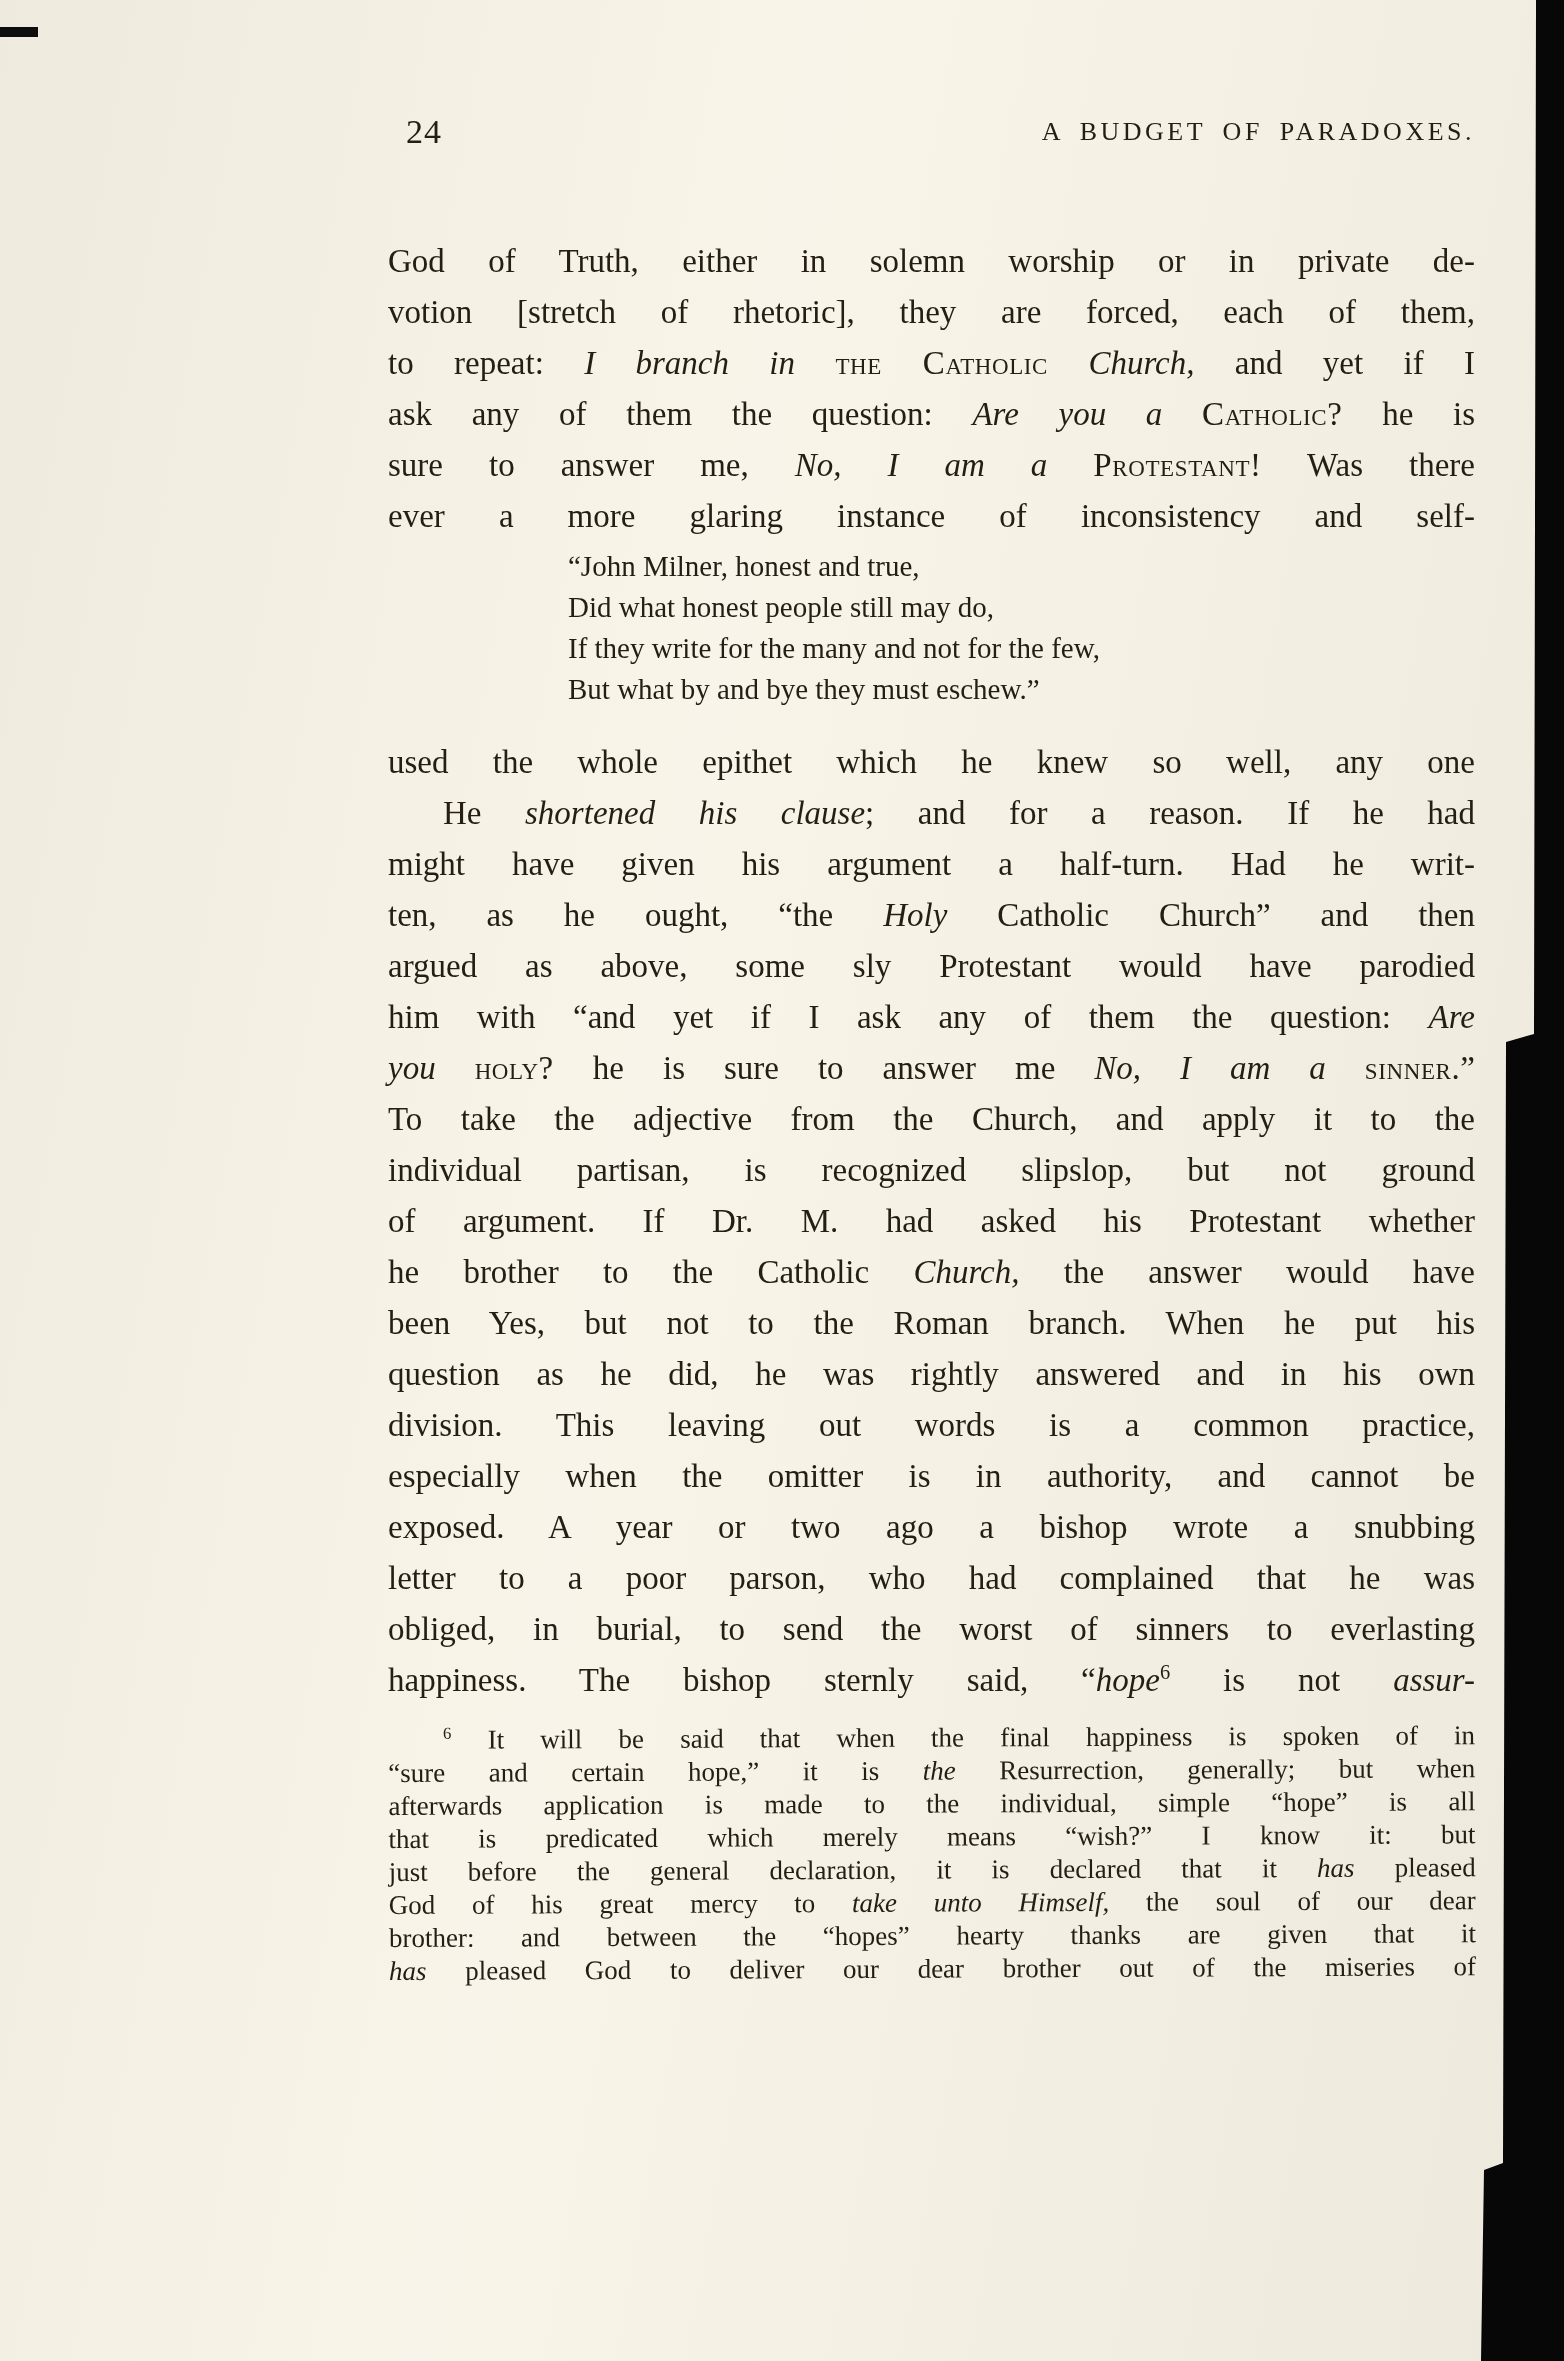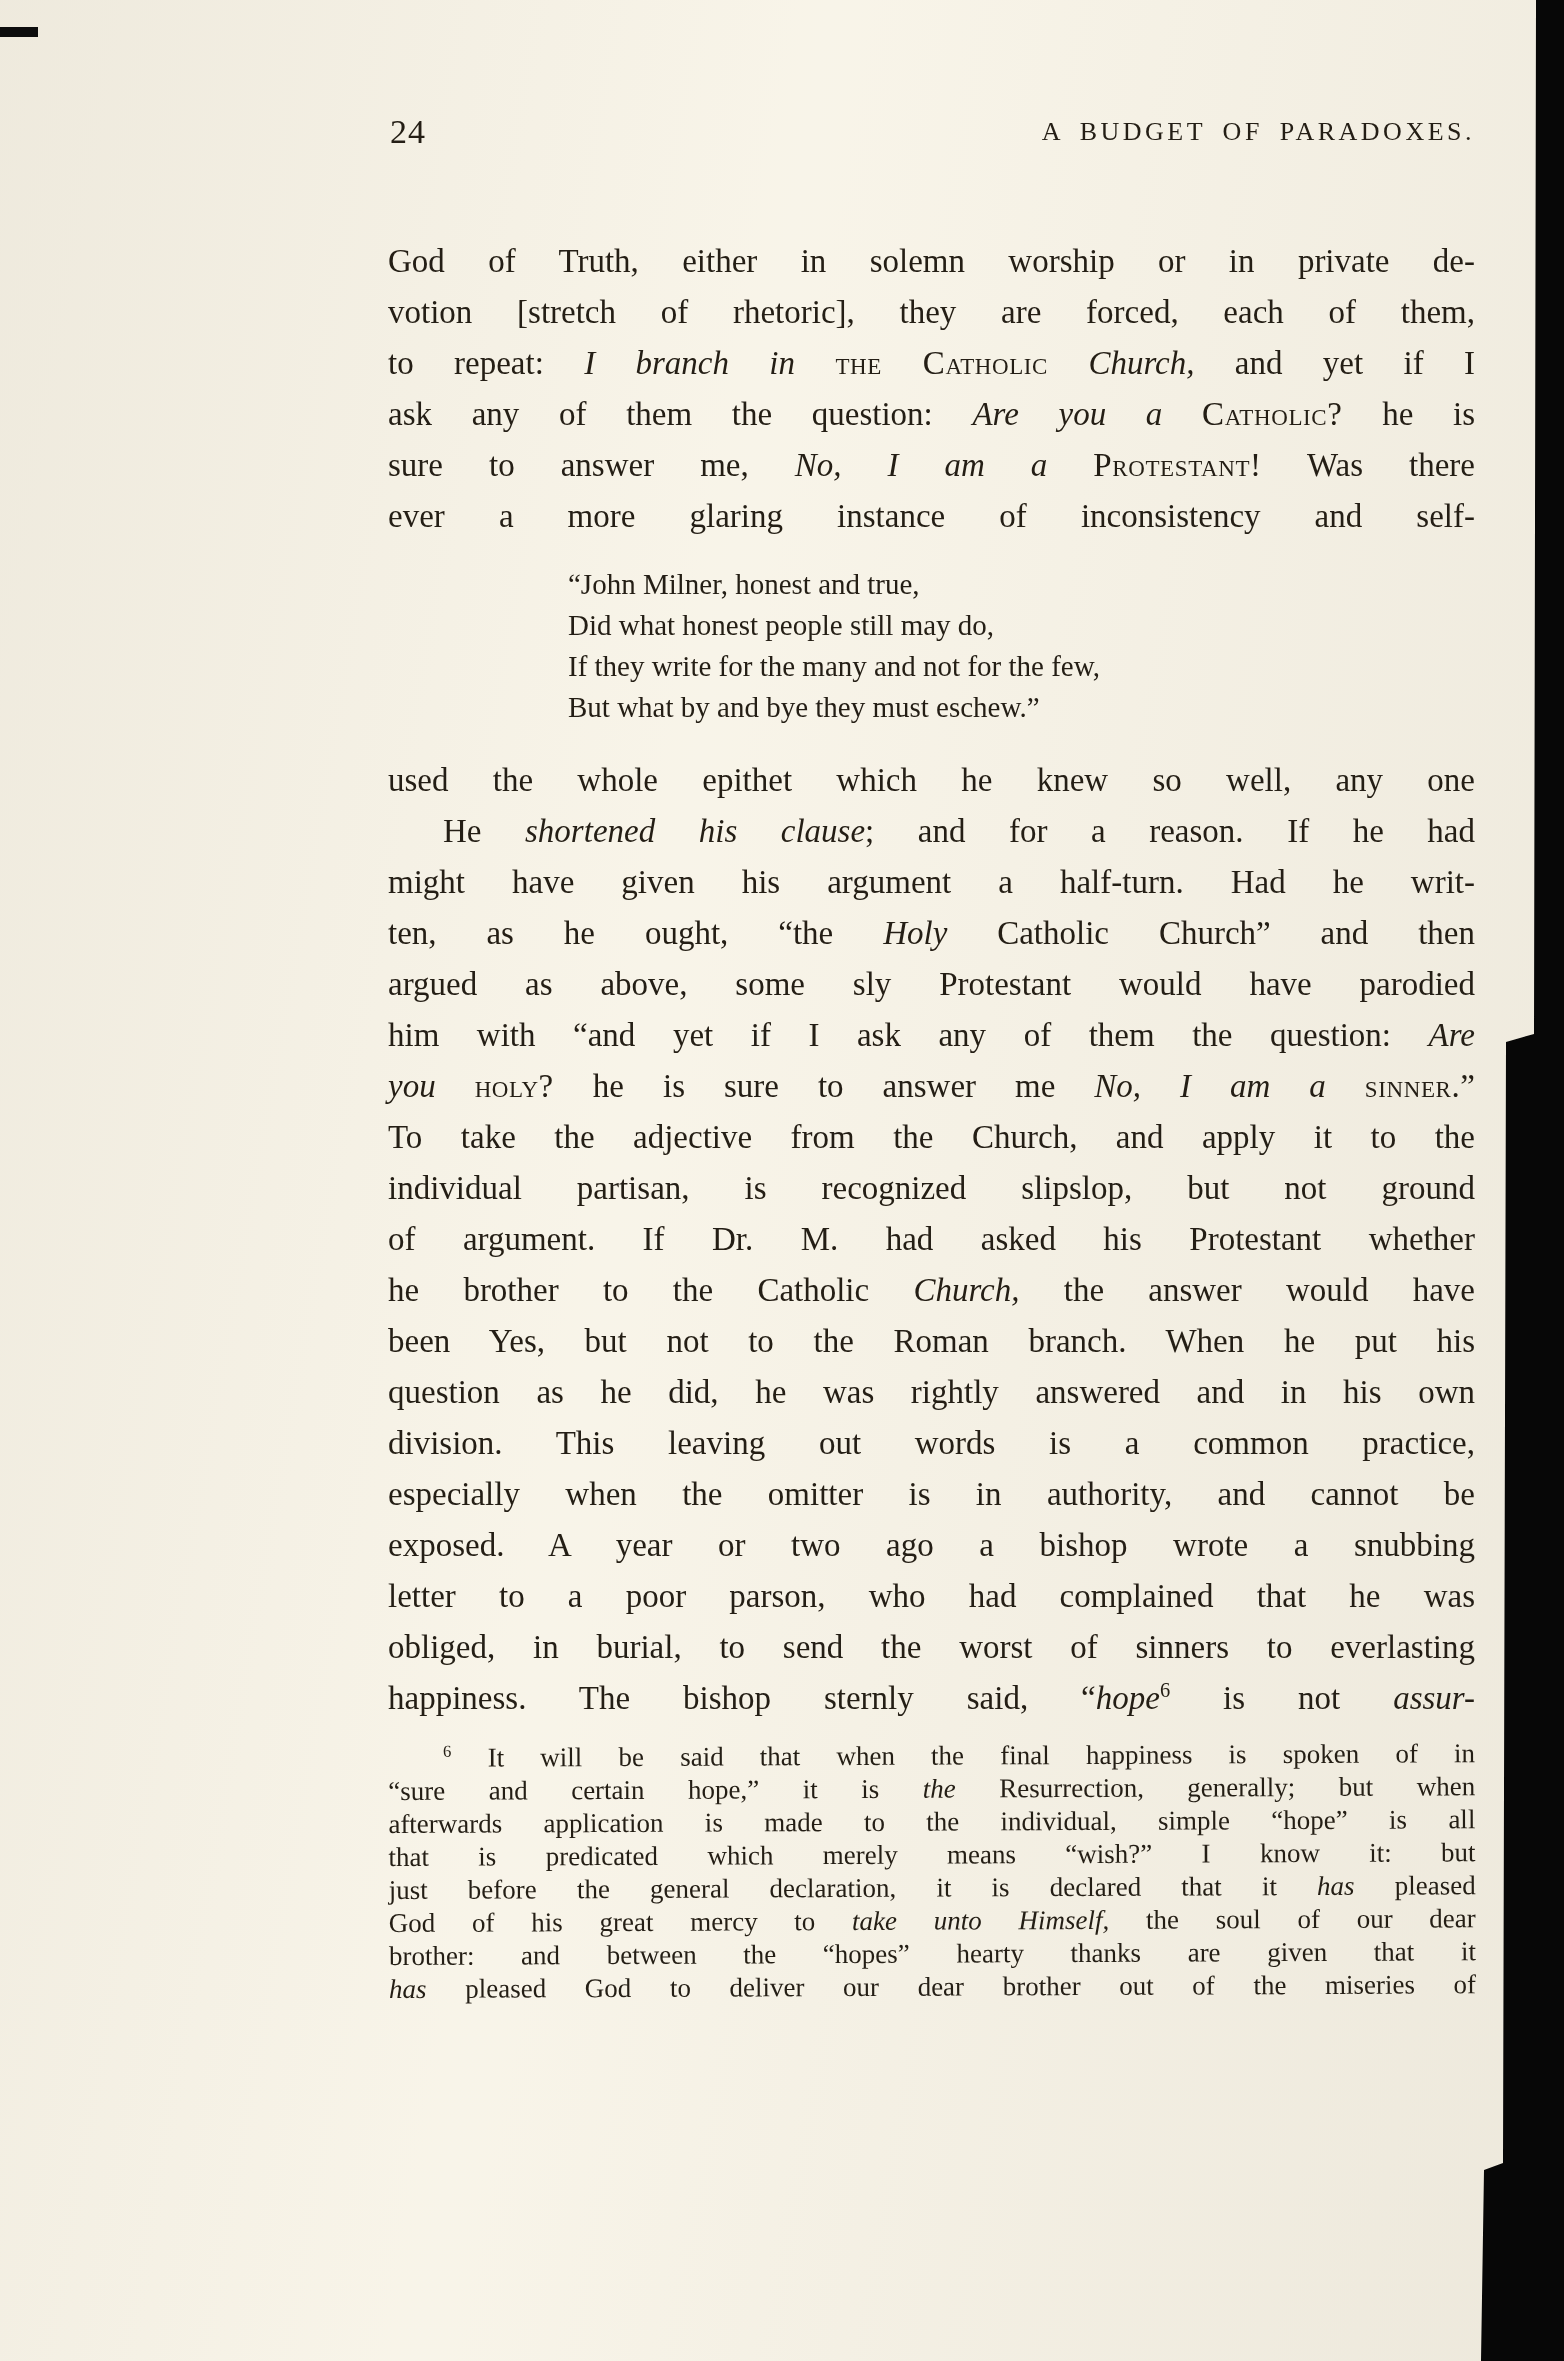--- a/index.html
+++ b/index.html
@@ -20,26 +20,26 @@
   .artifact { position:absolute; }
   .dash { left:0; top:27px; width:38px; height:10px; background:#0d0d0d; }
   .gutter {
     top:0; right:0; width:91px; height:2361px;
     background: var(--bar, #070707);
     clip-path: polygon(63px 0px, 91px 0px, 91px 2361px, 8px 2361px, 11px 2170px, 30px 2163px, 33px 1042px, 61px 1034px);
   }
   
   .content { position:absolute; left:388px; top:111px; width:1087px; }
   .header-row { position:relative; height:46px; }
-  .pagenum { position:absolute; left:2px; top:2px; font-size:34px; letter-spacing:1px; }
+  .pagenum { position:absolute; left:18px; top:2px; font-size:34px; letter-spacing:1px; }
   .running-head { display:block; text-align:right; font-size:26px; letter-spacing:3.5px; word-spacing:7px; padding-top:6px; }
 
   .para { font-size:33px; line-height:51px; }
   .p1 { margin-top:79px; }
-  .poem { margin-top:22px; margin-left:180px; font-size:29px; line-height:41px; }
+  .poem { margin-top:4px; margin-left:180px; font-size:29px; line-height:41px; }
   .p2 { margin-top:27px; }
   .footnote {
     margin-top:18px; font-size:27px; line-height:33px;
     transform:rotate(-0.25deg); transform-origin:left top;
   }
   .justify .ln { text-align:justify; text-align-last:justify; text-justify:inter-word; }
   .justify .ln.last { text-align-last:left; }
   .ln.ind { text-indent:55px; }
   .i { font-style:italic; }
   .sc { font-variant:small-caps; letter-spacing:0.6px; }

